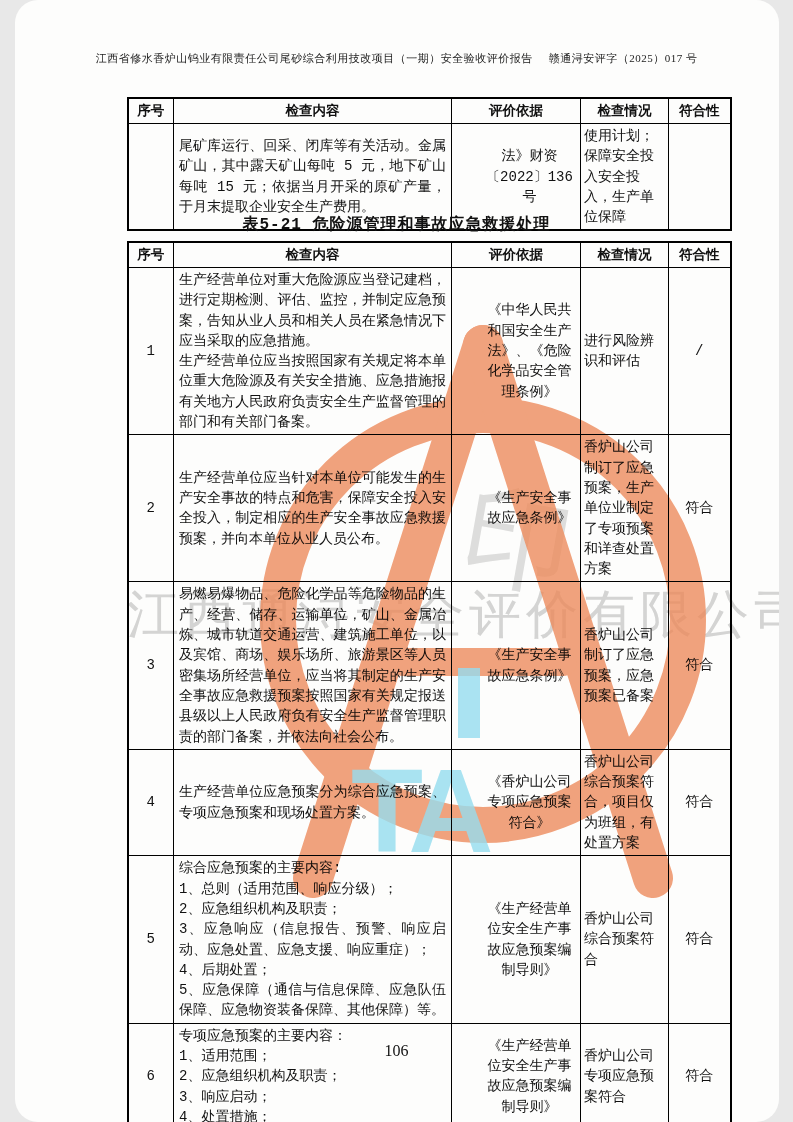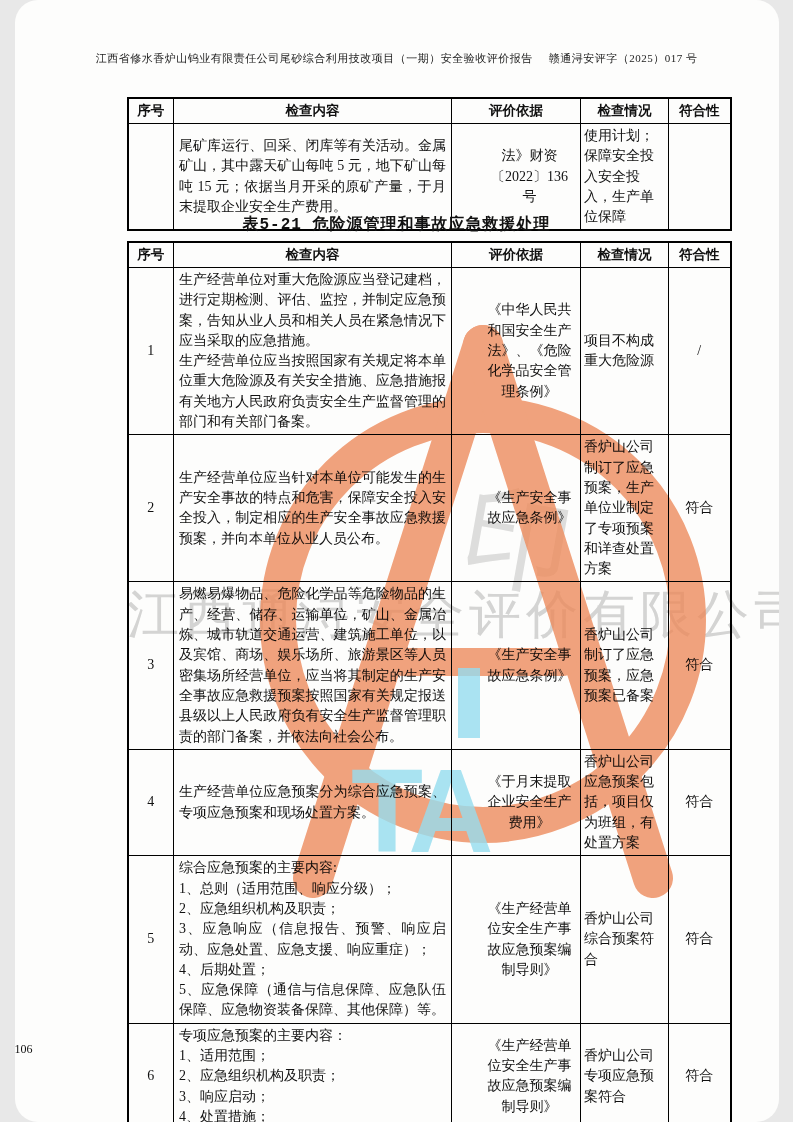--- a/index.html
+++ b/index.html
@@ -7,38 +7,38 @@
     position:relative; width:764px; height:1122px; margin:0 auto;
     background:#fdfdfc; overflow:hidden;
     font-family:"Liberation Serif","DejaVu Serif",serif; color:#111;border-radius:23px;
   }
   .doc-header {
     position:absolute; top:51px; left:0; right:0; text-align:center;
     font-size:11px; letter-spacing:0.5px; color:#1c1c1c; white-space:nowrap;
   }
   .doc-header .cert-no { margin-left:16px; }
 
-  table { border-collapse:collapse; table-layout:fixed; border:2px solid #000; }
+  table { border-collapse:collapse; table-layout:fixed; border:2px solid #000;font-family:Liberation Mono, monospace; }
   .t1 { position:absolute; left:112px; top:97px; width:603px; }
   .t2 { position:absolute; left:112px; top:241px; width:603px; }
   th,td { border:1px solid #000; overflow:hidden; }
   th { font-size:13.5px; font-weight:bold; text-align:center; padding:3px 2px; }
   td { font-size:14px; line-height:1.45; padding:2px 5px; vertical-align:middle; }
   td.c-no   { text-align:center; }
   td.c-content { text-align:justify; white-space:pre-wrap; }
   td.c-basis   { text-align:center; white-space:pre-wrap;padding-left:32px; }
   td.c-situ    { text-align:left;  white-space:pre-wrap; padding:2px 3px;margin-left:22px; }
   td.c-conf    { text-align:center; }
 
   .table-title {
     position:absolute; top:214px; left:0; right:0; text-align:center;
     font-size:16px; font-weight:bold; letter-spacing:1px;font-family:Liberation Mono, monospace;
   }
   .page-num {
-    position:absolute; top:1042px; left:0; right:0; text-align:left; font-size:12px;
+    position:absolute; top:1042px; left:0; right:0; text-align:center; font-size:16px;
   }
   .watermark {
     position:absolute; inset:0; pointer-events:none; z-index:5;
     mix-blend-mode:multiply;
   }
 </style>
 </head>
 <body>
 
 <div class="page">
@@ -89,42 +89,42 @@
       <th>检查内容</th>
       <th>评价依据</th>
       <th>检查情况</th>
       <th>符合性</th>
     </tr>
     <tr style="height:161px">
       <td class="c-no">1</td>
       <td class="c-content">生产经营单位对重大危险源应当登记建档，进行定期检测、评估、监控，并制定应急预案，告知从业人员和相关人员在紧急情况下应当采取的应急措施。
 生产经营单位应当按照国家有关规定将本单位重大危险源及有关安全措施、应急措施报有关地方人民政府负责安全生产监督管理的部门和有关部门备案。</td>
       <td class="c-basis">《中华人民共和国安全生产法》、《危险化学品安全管理条例》</td>
-      <td class="c-situ">项目不构成重大危险源</td>
+      <td class="c-situ">进行风险辨识和评估</td>
       <td class="c-conf">/</td>
     </tr>
     <tr style="height:100px">
       <td class="c-no">2</td>
       <td class="c-content">生产经营单位应当针对本单位可能发生的生产安全事故的特点和危害，保障安全投入安全投入，制定相应的生产安全事故应急救援预案，并向本单位从业人员公布。</td>
       <td class="c-basis">《生产安全事故应急条例》</td>
       <td class="c-situ">香炉山公司制订了应急预案，生产单位业制定了专项预案和详查处置方案</td>
       <td class="c-conf">符合</td>
     </tr>
     <tr style="height:159px">
       <td class="c-no">3</td>
       <td class="c-content">易燃易爆物品、危险化学品等危险物品的生产、经营、储存、运输单位，矿山、金属冶炼、城市轨道交通运营、建筑施工单位，以及宾馆、商场、娱乐场所、旅游景区等人员密集场所经营单位，应当将其制定的生产安全事故应急救援预案按照国家有关规定报送县级以上人民政府负有安全生产监督管理职责的部门备案，并依法向社会公布。</td>
       <td class="c-basis">《生产安全事故应急条例》</td>
       <td class="c-situ">香炉山公司制订了应急预案，应急预案已备案</td>
       <td class="c-conf">符合</td>
     </tr>
     <tr style="height:84px">
       <td class="c-no">4</td>
       <td class="c-content">生产经营单位应急预案分为综合应急预案、专项应急预案和现场处置方案。</td>
-      <td class="c-basis">《于月末提取企业安全生产费用》</td>
-      <td class="c-situ">香炉山公司应急预案包括，项目仅为班组，有处置方案</td>
+      <td class="c-basis">《香炉山公司专项应急预案符合》</td>
+      <td class="c-situ">香炉山公司综合预案符合，项目仅为班组，有处置方案</td>
       <td class="c-conf">符合</td>
     </tr>
     <tr style="height:162px">
       <td class="c-no">5</td>
       <td class="c-content">综合应急预案的主要内容:
 1、总则（适用范围、响应分级）；
 2、应急组织机构及职责；
 3、应急响应（信息报告、预警、响应启动、应急处置、应急支援、响应重症）；
 4、后期处置；
 5、应急保障（通信与信息保障、应急队伍保障、应急物资装备保障、其他保障）等。</td>

